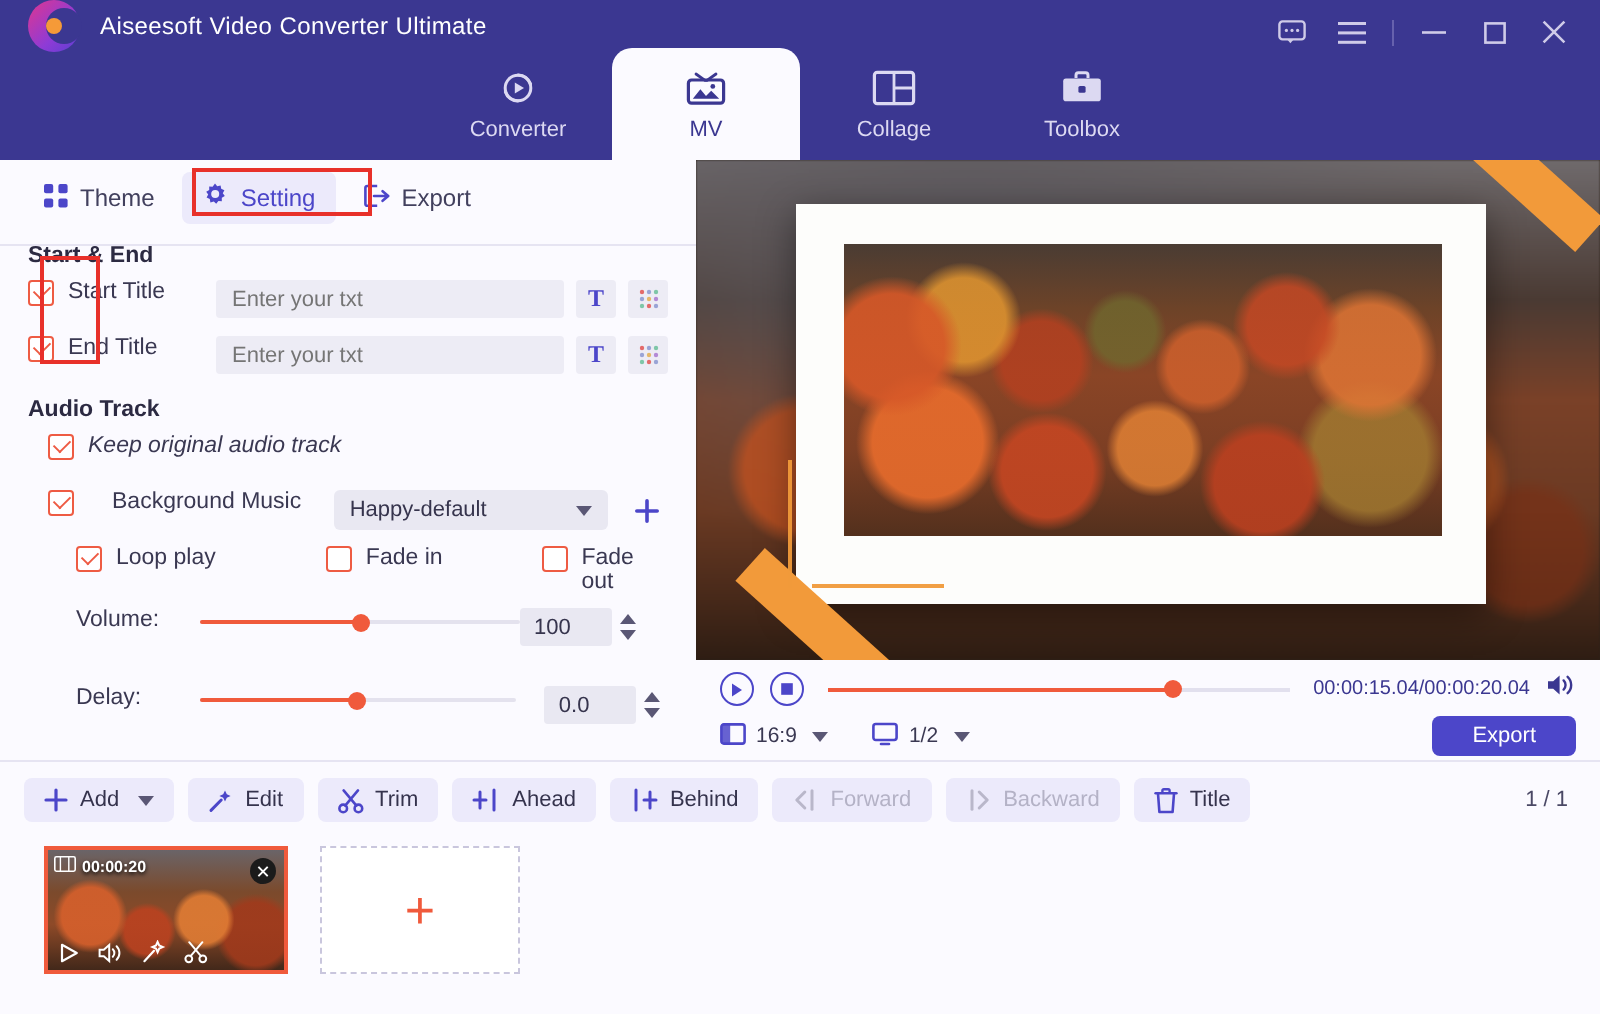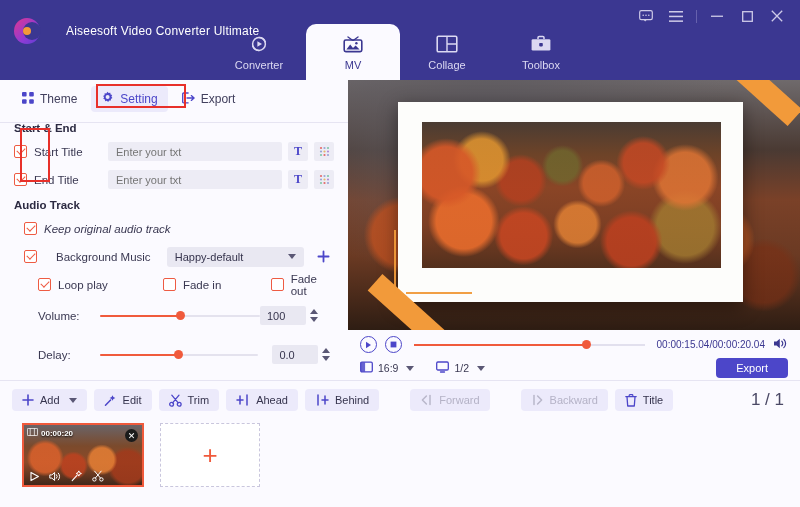--- a/index.html
+++ b/index.html
@@ -8,21 +8,21 @@
     font-family: "Liberation Sans", sans-serif;
     background: #ffffff;
     overflow: hidden;
   }
   .app { width: 800px; height: 507px; position: relative; background:#fff; }
 
   
   .titlebar {
     height: 80px; background: #3b3791; position: relative;
   }
-  .brand { position:absolute; left:14px; top:18px; display:flex; align-items:center; gap:26px; }
+  .brand { position:absolute; left:14px; top:0; display:flex; align-items:center; gap:10px; }
   .logo { width:26px; height:26px; position:relative; }
   .logo .c1 {
     position:absolute; inset:0; border-radius:50%;
     background: linear-gradient(135deg,#e0368f 0%,#8e3bd6 60%,#5b3fd1 100%);
   }
   .logo .c2 {
     position:absolute; left:9px; top:4px; width:18px; height:18px; border-radius:50%;
     background:#3b3791;
   }
   .logo .c3 {
@@ -56,21 +56,21 @@
   .stab { display:flex; align-items:center; gap:6px; font-size:12px; color:#42405e;
           padding:5px 10px; border-radius:4px; cursor:pointer; }
   .stab.active { background:#eceafb; color:#4c46c9; }
   .stabline { position:absolute; left:0; right:0; top:38px; height:1px; background:#e6e4f2; }
 
   .redbox { position:absolute; border:2px solid #e8302a; pointer-events:none; z-index:30; }
 
   .section { padding:0 14px; }
   .sechead { font-size:11.5px; font-weight:bold; color:#2c2a42; margin:8px 0 6px 0; }
 
-  .row { display:flex; align-items:center; height:23px; margin-bottom:5px; }
+  .row { display:flex; height:23px; margin-bottom:5px; }
 
   .cb { width:13px; height:13px; border:1.4px solid #ee5b43; border-radius:2px; background:#fff;
         display:inline-flex; align-items:center; justify-content:center; flex:none; cursor:pointer; }
   .cb.checked::after {
     content:""; width:7px; height:4px; border-left:1.6px solid #ee5b43; border-bottom:1.6px solid #ee5b43;
     transform: rotate(-45deg) translate(1px,-1px);
   }
   .cblabel { font-size:11.5px; color:#3a3852; margin-left:7px; }
 
   .txtinput { height:19px; background:#edecf5; border:none; border-radius:2px; flex:1;
@@ -162,24 +162,24 @@
            border-top:5px solid #5a5775; margin-left:3px; }
   .exportbtn { margin-left:auto; background:#4c46c9; color:#fff; font-size:11px; border-radius:4px;
                padding:4px 20px; cursor:pointer; }
 
   
   .bottom { position:absolute; top:380px; left:0; width:800px; height:127px; background:#fbfaff;
             border-top:1px solid #e6e4f2; }
   .toolbar { display:flex; align-items:center; gap:7px; padding:8px 12px 0 12px; }
   .tbtn { display:flex; align-items:center; gap:6px; background:#eceafb; border-radius:4px;
           height:22px; padding:0 10px; font-size:11px; color:#35334d; cursor:pointer; }
-  .tbtn.disabled { color:#b4b2c6; cursor:default;margin-left:24px; }
+  .tbtn.disabled { color:#b4b2c6; cursor:default; }
   .tbtn .gl { color:#4c46c9; display:flex; align-items:center; }
   .tbtn.disabled .gl { color:#b9b7ca; }
-  .pageind { margin-left:auto; font-size:17px; color:#4a4865; padding-right:4px;}
+  .pageind { margin-left:auto; font-size:11px; color:#4a4865; padding-right:4px;}
 
   .strip { display:flex; gap:16px; padding:12px 12px 0 22px; }
   .thumb { width:122px; height:64px; border:2px solid #f05a3c; position:relative; overflow:hidden;
            cursor:pointer; }
   .thumb .img { position:absolute; inset:0;
      background:
        radial-gradient(circle at 18% 55%, rgba(214,96,44,.9) 0 14%, transparent 18%),
        radial-gradient(circle at 42% 68%, rgba(186,66,32,.9) 0 14%, transparent 18%),
        radial-gradient(circle at 66% 58%, rgba(224,124,52,.9) 0 14%, transparent 18%),
        radial-gradient(circle at 88% 70%, rgba(160,58,28,.9) 0 14%, transparent 18%),

